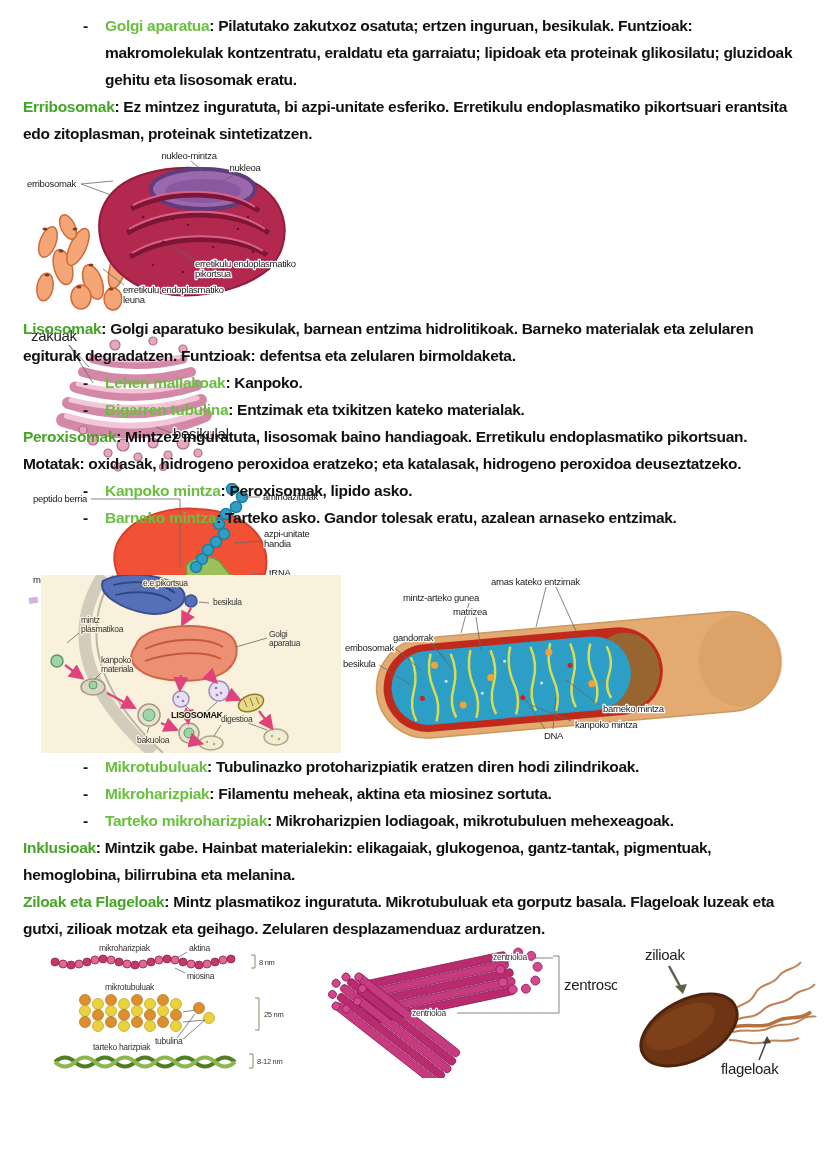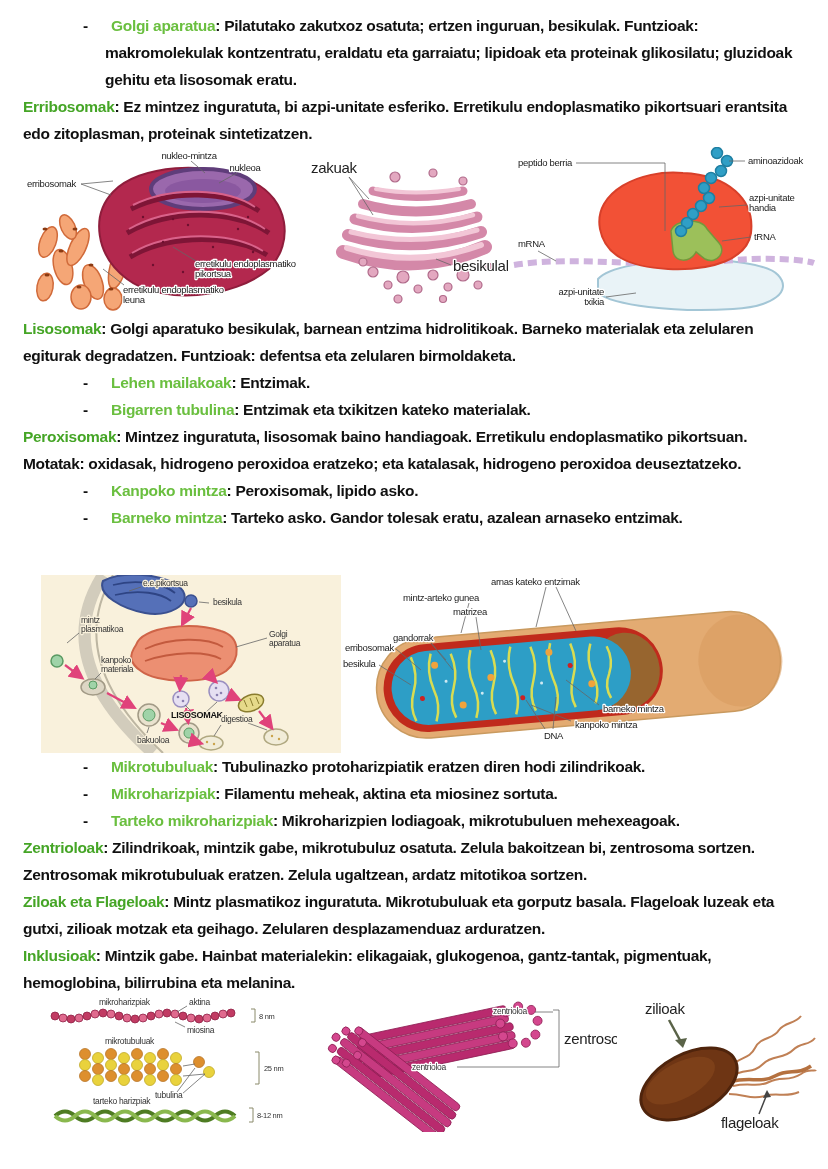--- a/index.html
+++ b/index.html
@@ -6,21 +6,21 @@
   .page{
     width:828px;height:1169px;background:var(--page_bg,#fff);margin:0 auto;
     font-family:"Liberation Sans",sans-serif;font-weight:bold;color:var(--text_black,#111);
     font-size:15.5px;line-height:27px;letter-spacing:-0.3px;
     padding:12px 18px 0 23px;box-sizing:border-box;overflow:hidden;position:relative;
   }
   .para{margin:0;}
   .bullet{margin:0;position:relative;padding-left:82px;}
   .bullet .dash{position:absolute;left:60px;top:0;}
   .gh{color:var(--heading_green,#45a526);}
-  .gb{color:var(--bullet_green,#6abf3f);margin-left:6px;}
+  .gb{color:var(--bullet_green,#6abf3f);}
   .figrow{display:flex;align-items:flex-start;}
   .figrow svg{display:block;flex:0 0 auto;}
   svg text{font-family:"Liberation Sans",sans-serif;font-weight:normal;fill:#333;
     paint-order:stroke;stroke-linejoin:round;stroke-width:2.5px;stroke:#fff;}
   svg text.hb{stroke:#f9f1dc;}
   .t7{font-size:7.5px;}
   .t8{font-size:8.5px;}
   .t8b{font-size:9px;font-weight:bold;fill:#111;}
   .t9{font-size:9.5px;fill:#222;}
   .t15{font-size:15px;fill:#222;}
@@ -33,21 +33,21 @@
 <div class="page">
 
   <div class="bullet">
     <span class="dash">-</span>
     <span class="gb">Golgi aparatua</span><span>: Pilatutako zakutxoz osatuta; ertzen inguruan, besikulak. Funtzioak: makromolekulak kontzentratu, eraldatu eta garraiatu; lipidoak eta proteinak glikosilatu; gluzidoak gehitu eta lisosomak eratu.</span>
   </div>
   <div class="para">
     <span class="gh">Erribosomak</span><span>: Ez mintzez inguratuta, bi azpi-unitate esferiko. Erretikulu endoplasmatiko pikortsuari erantsita edo zitoplasman, proteinak sintetizatzen.</span>
   </div>
 
-  <div class="figrow" style="height:168px;">
+  <div class="figrow" style="height:168px;flex-direction:column;">
 
     <svg width="280" height="168" viewBox="0 0 280 168">
       <g stroke="#d06a3a" stroke-width="1.5" fill="#f5a676">
         <ellipse cx="25" cy="95" rx="8" ry="16" transform="rotate(20 25 95)"></ellipse>
         <ellipse cx="40" cy="120" rx="9" ry="18" transform="rotate(-15 40 120)"></ellipse>
         <ellipse cx="22" cy="140" rx="8" ry="14" transform="rotate(10 22 140)"></ellipse>
         <ellipse cx="55" cy="100" rx="8" ry="20" transform="rotate(25 55 100)"></ellipse>
         <ellipse cx="70" cy="135" rx="9" ry="18" transform="rotate(-20 70 135)"></ellipse>
         <ellipse cx="95" cy="120" rx="8" ry="22" transform="rotate(15 95 120)"></ellipse>
         <ellipse cx="58" cy="150" rx="10" ry="12"></ellipse>
@@ -178,21 +178,21 @@
       <text class="t9" x="96" y="148" text-anchor="end">azpi-unitate</text>
       <text class="t9" x="96" y="158" text-anchor="end">txikia</text>
     </svg>
   </div>
 
   <div class="para">
     <span class="gh">Lisosomak</span><span>: Golgi aparatuko besikulak, barnean entzima hidrolitikoak. Barneko materialak eta zelularen egiturak degradatzen. Funtzioak: defentsa eta zelularen birmoldaketa.</span>
   </div>
   <div class="bullet">
     <span class="dash">-</span>
-    <span class="gb">Lehen mailakoak</span><span>: Entzimak.</span>
+    <span class="gb">Lehen mailakoak</span><span>: Kanpoko.</span>
   </div>
   <div class="bullet">
     <span class="dash">-</span>
     <span class="gb">Bigarren tubulina</span><span>: Entzimak eta txikitzen kateko materialak.</span>
   </div>
   <div class="para">
     <span class="gh">Peroxisomak</span><span>: Mintzez inguratuta, lisosomak baino handiagoak. Erretikulu endoplasmatiko pikortsuan. Motatak: oxidasak, hidrogeno peroxidoa eratzeko; eta katalasak, hidrogeno peroxidoa deuseztatzeko.</span>
   </div>
   <div class="bullet">
     <span class="dash">-</span>
@@ -361,27 +361,24 @@
   </div>
   <div class="bullet">
     <span class="dash">-</span>
     <span class="gb">Mikroharizpiak</span><span>: Filamentu meheak, aktina eta miosinez sortuta.</span>
   </div>
   <div class="bullet">
     <span class="dash">-</span>
     <span class="gb">Tarteko mikroharizpiak</span><span>: Mikroharizpien lodiagoak, mikrotubuluen mehexeagoak.</span>
   </div>
   <div class="para">
-    <span class="gh">Zentrioloak</span><span>: Zilindrikoak, mintzik gabe, mikrotubuluz osatuta. Zelula bakoitzean bi, zentrosoma sortzen. Zentrosomak mikrotubuluak eratzen. Zelula ugaltzean, ardatz mitotikoa sortzen.</span>
+    <span class="gh">Inklusioak</span><span>: Mintzik gabe. Hainbat materialekin: elikagaiak, glukogenoa, gantz-tantak, pigmentuak, hemoglobina, bilirrubina eta melanina.</span>
   </div>
   <div class="para">
     <span class="gh">Ziloak eta Flageloak</span><span>: Mintz plasmatikoz inguratuta. Mikrotubuluak eta gorputz basala. Flageloak luzeak eta gutxi, zilioak motzak eta geihago. Zelularen desplazamenduaz arduratzen.</span>
-  </div>
-  <div class="para">
-    <span class="gh">Inklusioak</span><span>: Mintzik gabe. Hainbat materialekin: elikagaiak, glukogenoa, gantz-tantak, pigmentuak, hemoglobina, bilirrubina eta melanina.</span>
   </div>
 
   <div class="figrow" style="height:136px;">
 
     <svg width="270" height="136" viewBox="0 0 270 136" style="margin-left:14px;">
       <g stroke-width="0.8">
         <circle cx="18" cy="20" r="4" fill="#c13b63" stroke="#8f2246"></circle>
           <circle cx="26" cy="22" r="4" fill="#e06a8e" stroke="#8f2246"></circle>
         <circle cx="34" cy="23" r="4" fill="#c13b63" stroke="#8f2246"></circle>
           <circle cx="42" cy="22" r="4" fill="#e06a8e" stroke="#8f2246"></circle>

